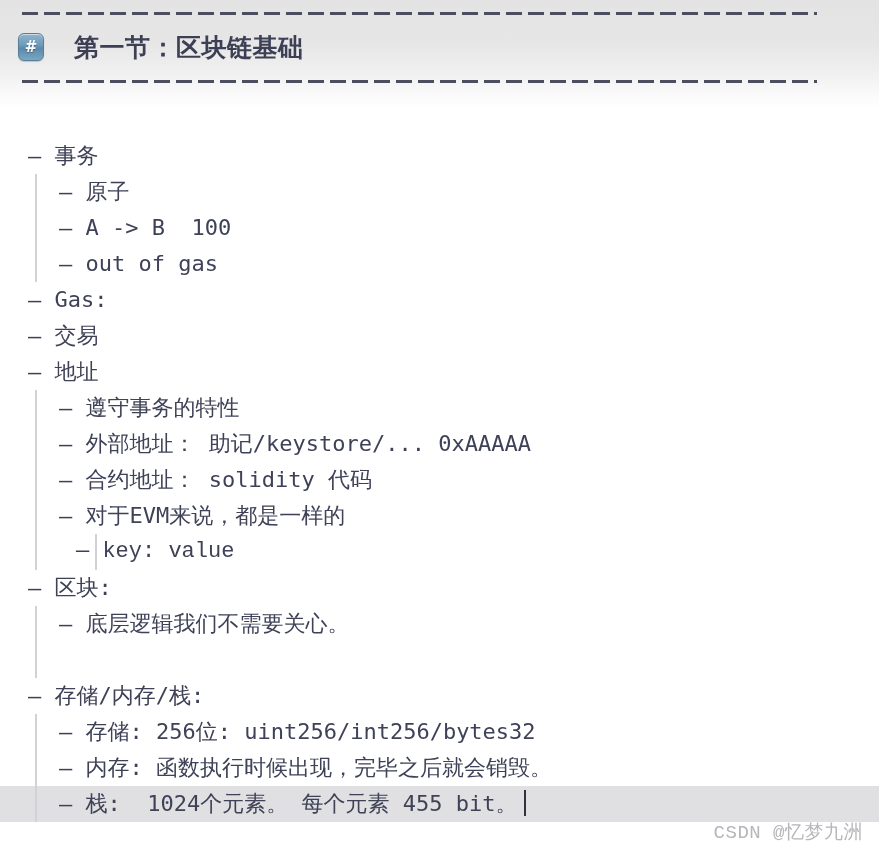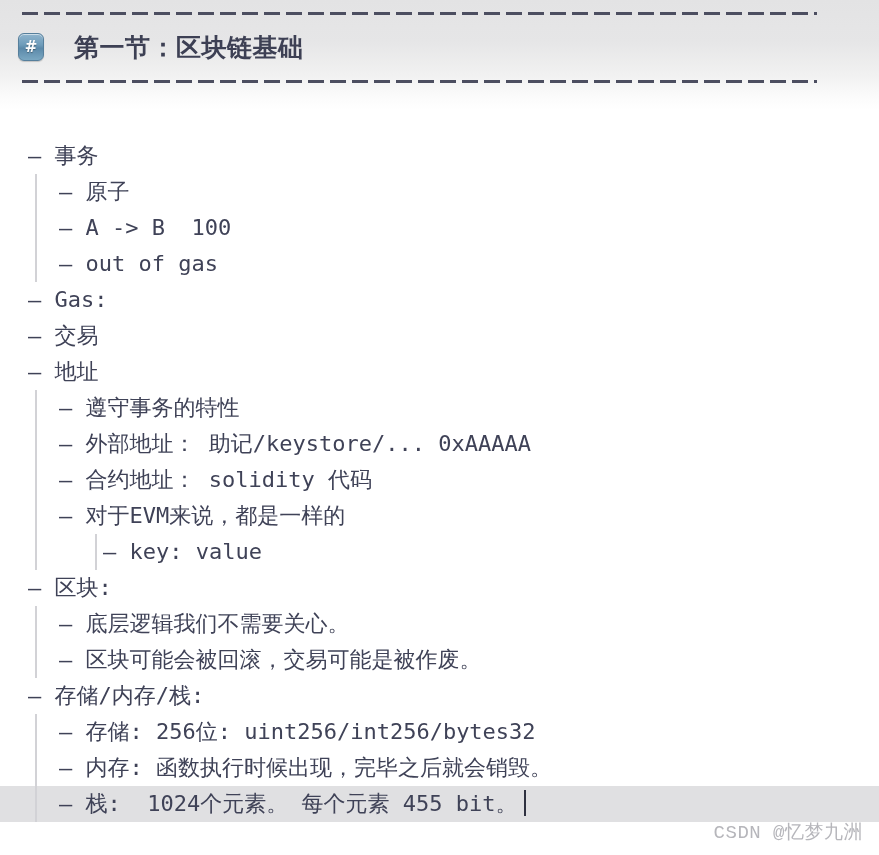--- a/index.html
+++ b/index.html
@@ -88,21 +88,21 @@
     line-height: 36px;
     font-size: 22px;
     white-space: pre;
     letter-spacing: 0px;
   }
   .line .txt { position: relative; z-index: 2; }
 
   
   .lvl1 { padding-left: 28px; }
   .lvl2 { padding-left: 59px; }
-  .lvl3 { padding-left: 103px; }
+  .lvl3 { padding-left: 76px; font-family: Liberation Mono, monospace; }
 
   
   .line .guide {
     position: absolute;
     top: 0;
     width: 2px;
     height: 36px;
     background: #d2d2d6;
     z-index: 1;
   }
@@ -160,20 +160,20 @@
     <div class="line lvl1"><span class="txt">— Gas:</span></div>
     <div class="line lvl1"><span class="txt">— 交易</span></div>
     <div class="line lvl1"><span class="txt">— 地址</span></div>
     <div class="line lvl2"><span class="guide g1"></span><span class="txt">— 遵守事务的特性</span></div>
     <div class="line lvl2"><span class="guide g1"></span><span class="txt">— 外部地址： 助记/keystore/... 0xAAAAA</span></div>
     <div class="line lvl2"><span class="guide g1"></span><span class="txt">— 合约地址： solidity 代码</span></div>
     <div class="line lvl2"><span class="guide g1"></span><span class="txt">— 对于EVM来说，都是一样的</span></div>
     <div class="line lvl3"><span class="guide g1"></span><span class="guide g2"></span><span class="txt">— key: value</span></div>
     <div class="line lvl1"><span class="txt">— 区块:</span></div>
     <div class="line lvl2"><span class="guide g1"></span><span class="txt">— 底层逻辑我们不需要关心。</span></div>
-    <div class="line lvl2"><span class="guide g1"></span><span class="txt">— 区块可能会被回滚，交易可能是被作废。</span></div>
+    <div class="line lvl2"><span class="guide g1"></span></div>
     <div class="line lvl1"><span class="txt">— 存储/内存/栈:</span></div>
     <div class="line lvl2"><span class="guide g1"></span><span class="txt">— 存储: 256位: uint256/int256/bytes32</span></div>
     <div class="line lvl2"><span class="guide g1"></span><span class="txt">— 内存: 函数执行时候出现，完毕之后就会销毁。</span></div>
     <div class="line lvl2 current"><span class="guide g1"></span><span class="txt">— 栈:  1024个元素。 每个元素 455 bit。</span><span class="caret"></span></div>
   </div>
 
 <div id="watermark">CSDN @忆梦九洲</div>
 
 </body></html>

